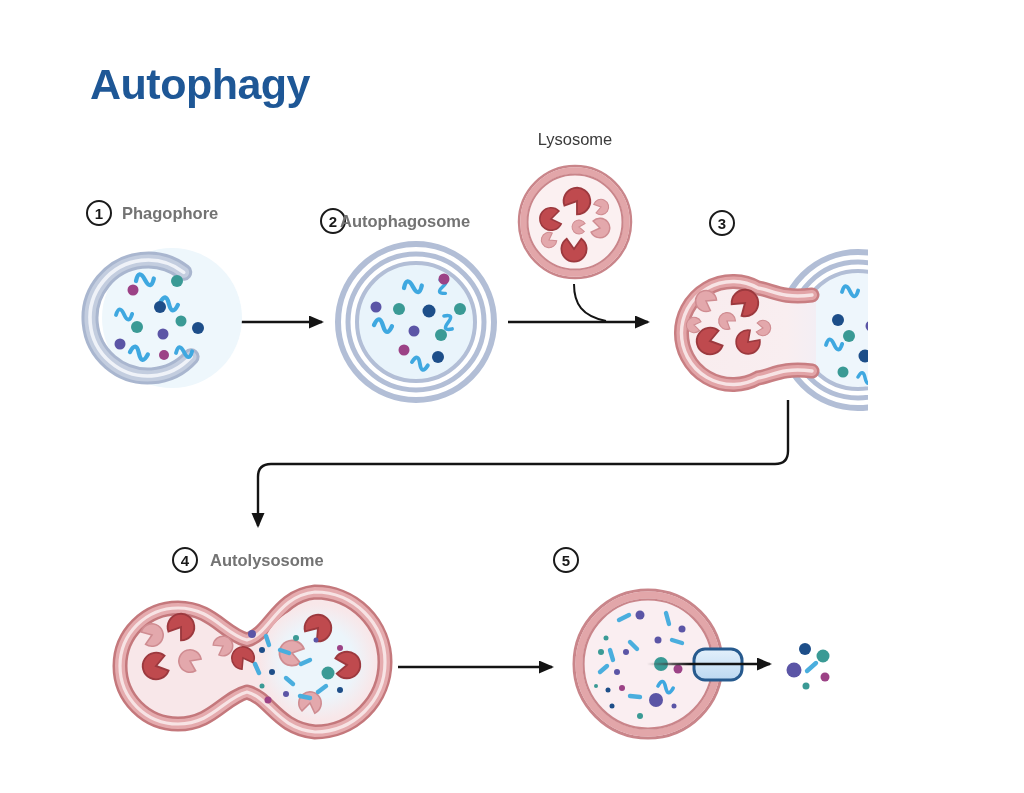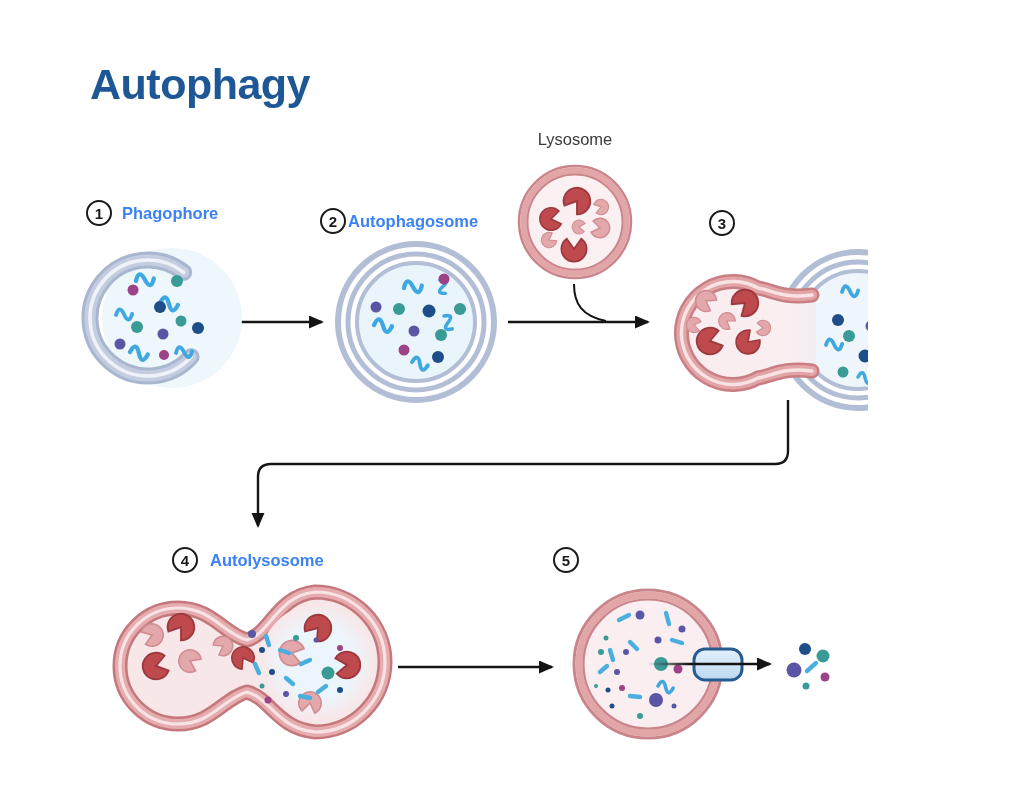--- a/index.html
+++ b/index.html
@@ -4,21 +4,21 @@
 <style>
   html,body{margin:0;padding:0;background:#ffffff;}
   #page{position:relative;width:868px;height:793px;background:#ffffff;overflow:hidden;
         font-family:"Liberation Sans",sans-serif;}
   #art{position:absolute;left:0;top:0;}
   .title{position:absolute;left:90px;top:60px;font-size:43px;font-weight:800;
          color:#1e5796;letter-spacing:-0.5px;}
   .badge{position:absolute;width:22px;height:22px;border:2px solid #1a1a1a;border-radius:50%;
          background:#ffffff;color:#1a1a1a;font-size:15px;font-weight:700;
          display:flex;align-items:center;justify-content:center;}
-  .slabel{position:absolute;font-size:16.5px;font-weight:700;color:#3b82f6;line-height:21px;text-align:right;}
+  .slabel{position:absolute;font-size:16.5px;font-weight:700;color:#737373;line-height:21px;text-align:right;}
   .plain-label{position:absolute;font-size:16.5px;font-weight:400;color:#3a3a3a;
                transform:translateX(-50%);}
   .pd{fill:#bf4a4e;stroke:#9c393e;stroke-width:2px;}
   .pl{fill:#e3a8ac;stroke:#cf8c91;stroke-width:2px;}
   .sqg{stroke:#3fa8e0;stroke-width:4.3;fill:none;stroke-linecap:round;}
   .dash{stroke:#4aaede;stroke-width:4.4;fill:none;stroke-linecap:round;}
   .dn{fill:#1d4e89;}.dt{fill:#3a9a95;}.dv{fill:#5b55a6;}.dm{fill:#9c4286;}
   .arrow{stroke:#141414;stroke-width:2.4;fill:none;}
 </style>
 </head>
@@ -252,21 +252,21 @@
     </g>
   </g>
 </svg>
 
   <div class="title">Autophagy</div>
 
   <div class="badge" style="left:86px;top:200px">1</div>
   <div class="slabel" style="left:122px;top:203px">Phagophore</div>
 
   <div class="badge" style="left:320px;top:208px">2</div>
-  <div class="slabel" style="left:348px;top:211px">Autophagosome</div>
+  <div class="slabel" style="left:340px;top:211px">Autophagosome</div>
 
   <div class="plain-label" style="left:575px;top:130px">Lysosome</div>
 
   <div class="badge" style="left:709px;top:210px">3</div>
 
   <div class="badge" style="left:172px;top:547px">4</div>
   <div class="slabel" style="left:210px;top:550px">Autolysosome</div>
 
   <div class="badge" style="left:553px;top:547px">5</div>
 </div>

